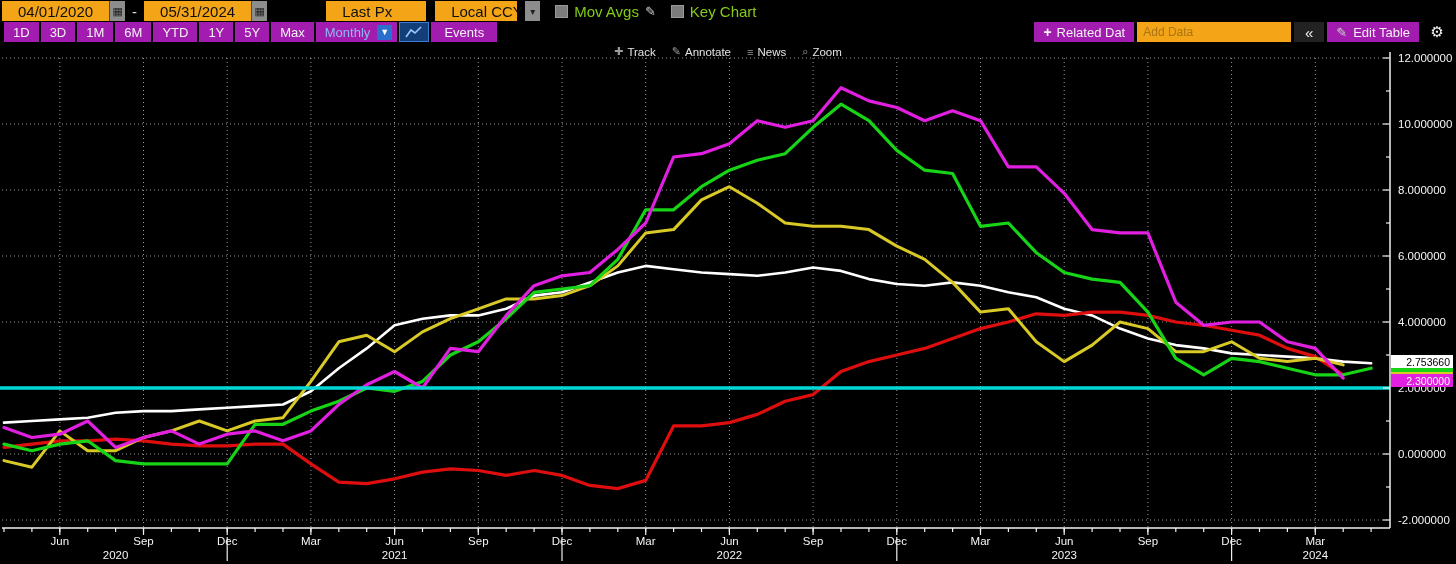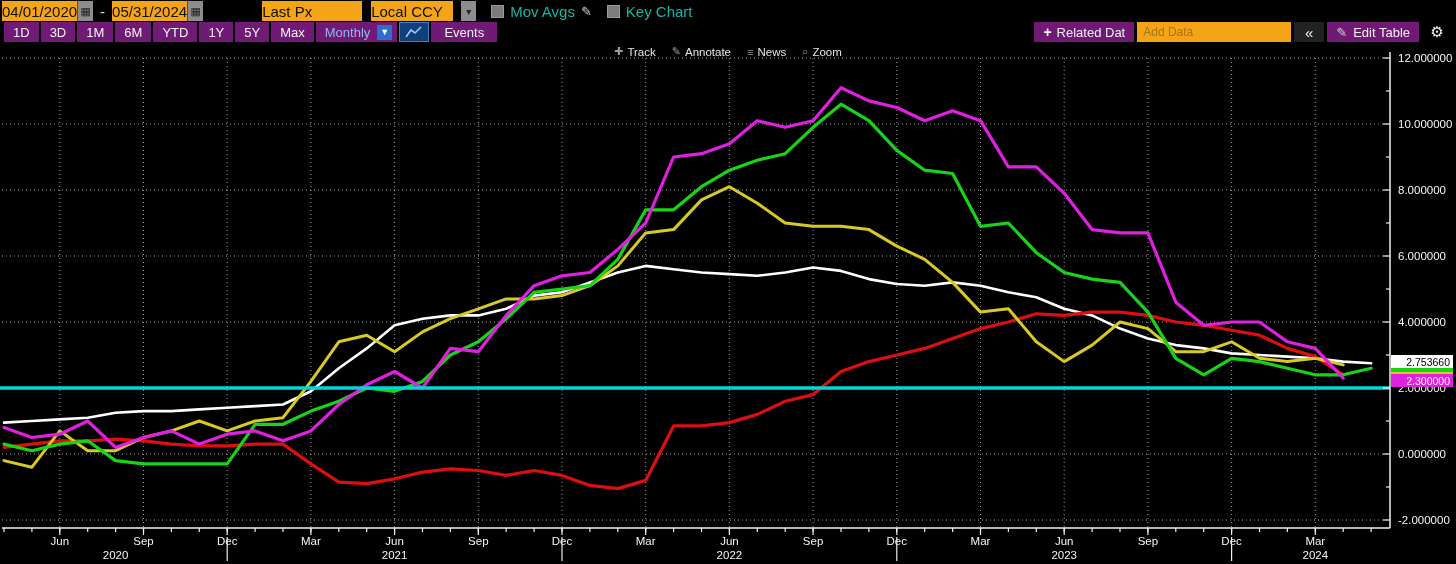--- a/index.html
+++ b/index.html
@@ -3,35 +3,35 @@
 <meta charset="utf-8">
 <style>
   * { margin:0; padding:0; box-sizing:border-box; }
   html,body { width:1456px; height:564px; background:#000; overflow:hidden;
               font-family:"Liberation Sans", sans-serif; }
 
   
   .topbar { height:22px; background:#000; display:flex; align-items:center; gap:7px;
             padding-left:2px; font-size:15px; white-space:nowrap; }
   .field { height:20px; display:flex; align-items:stretch; }
-  .field .val { background:#f4a417; color:#101010; padding:0 0; display:flex; align-items:center; }
+  .field .val { background:#f4a417; color:#101010; padding:0 16px; display:flex; align-items:center; }
   .calbox { width:16px; background:#8d8d8d; color:#222; font-size:11px;
             display:flex; align-items:center; justify-content:center; border-left:1px solid #4a4a4a; }
   .dash { color:#ddd; }
   .ddarrow { width:15px; height:20px; background:#8d8d8d; color:#222; font-size:10px;
              display:flex; align-items:center; justify-content:center; margin-left:1px; }
   .check-group { display:flex; align-items:center; gap:6px; margin-left:8px; }
   .checkbox { width:13px; height:13px; background:#7c7c7c; border:1px solid #9a9a9a; }
-  .amber-label { color:#14b8a6; }
+  .amber-label { color:#84cc16; }
   .pencil { color:#cfcfcf; font-size:13px; }
 
   
   .toolbar { height:20px; background:#000; display:flex; align-items:stretch; gap:2px;
              padding:0 4px; font-size:13px; color:#f2f2f2; }
-  .tbtn { background:#701a75; display:flex; align-items:center; justify-content:center;
+  .tbtn { background:#a21caf; display:flex; align-items:center; justify-content:center;
           padding:0 9px; min-width:30px; cursor:default; }
   .tbtn.range { min-width:33px; }
   #monthly-btn { gap:7px; color:#8fb8f2; padding-right:5px; }
   .caretbox { width:15px; height:15px; background:#2a6fce; color:#fff; font-size:9px;
               display:flex; align-items:center; justify-content:center; }
   #chart-type-btn { width:26px; background:#123f77; border:1px solid #3b7dd8; padding:0; }
   #table-btn { width:66px; }
   .right-group { margin-left:auto; display:flex; gap:3px; align-items:stretch; }
   #related-btn { gap:5px; }
   .plus { font-weight:bold; font-size:14px; }

